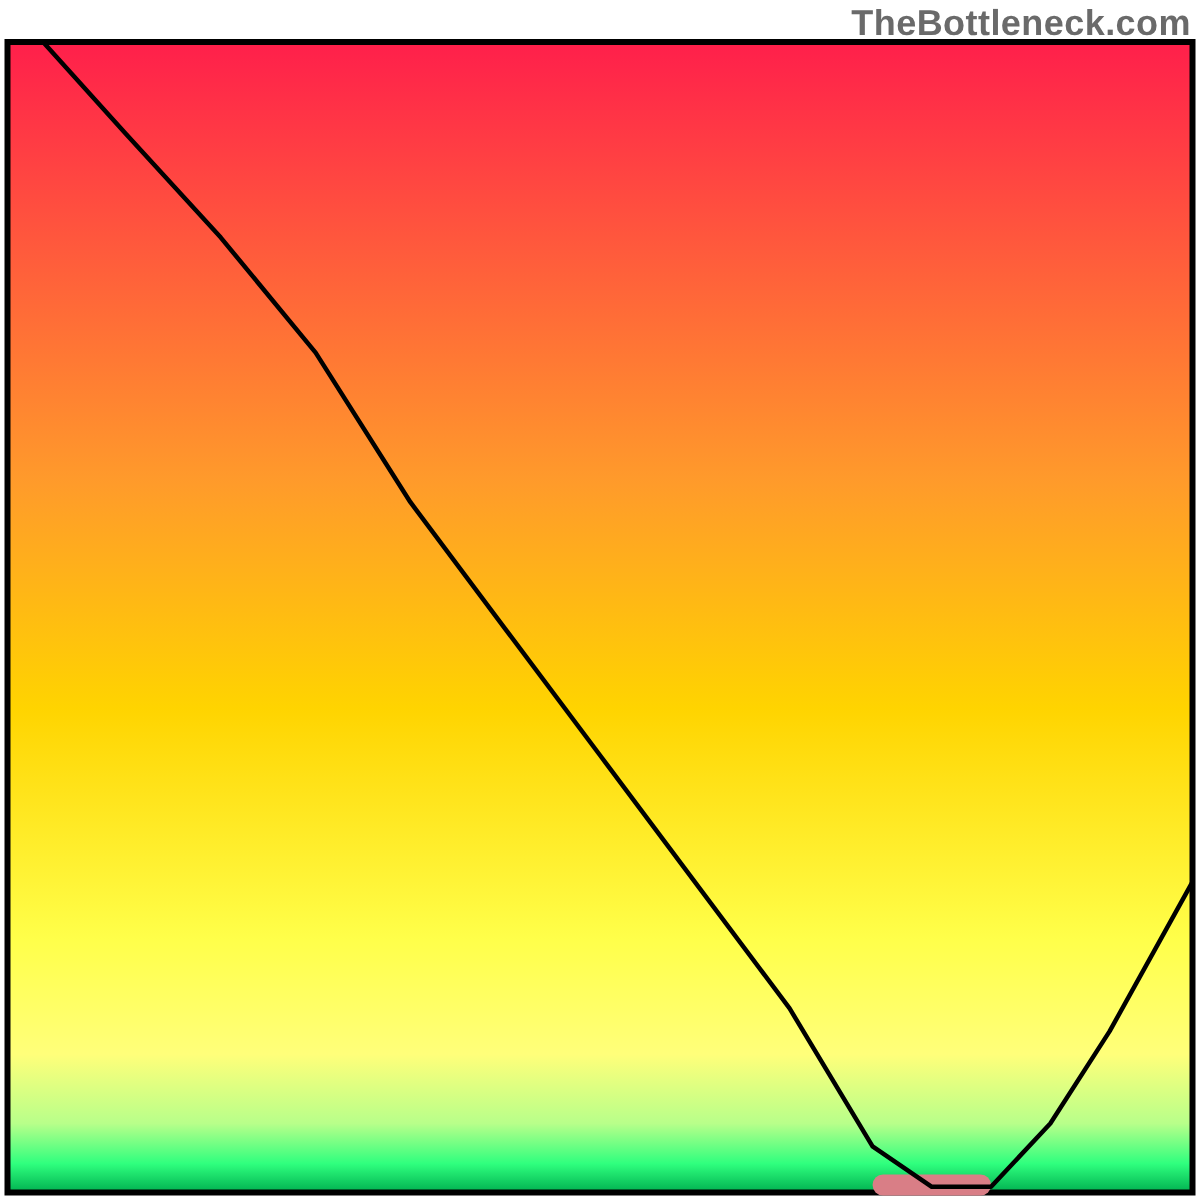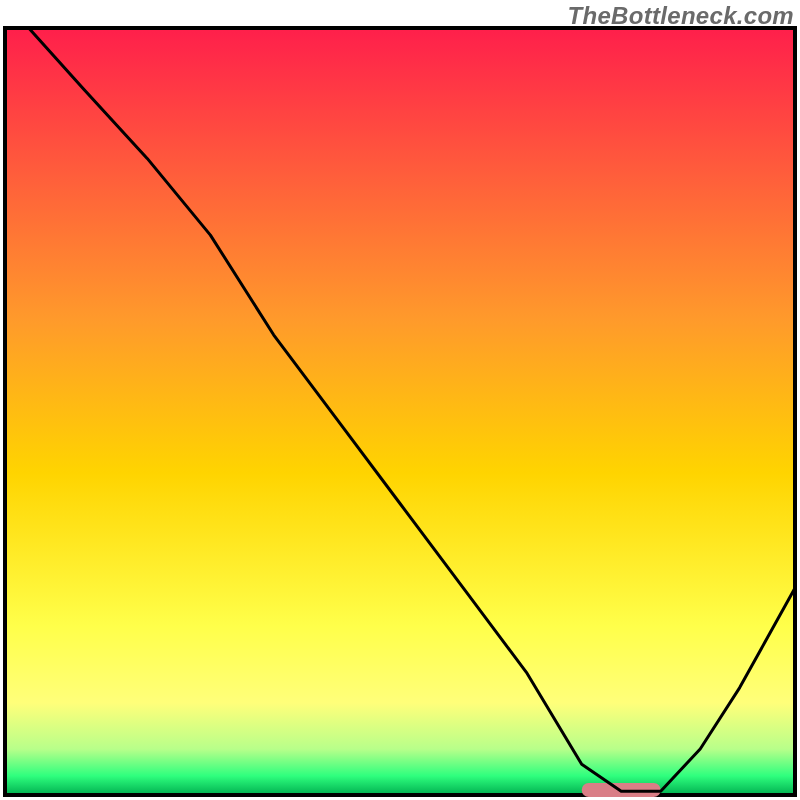--- a/index.html
+++ b/index.html
@@ -19,21 +19,20 @@
   .watermark {
     position: absolute;
     top: 2px;
     right: 6px;
     font-size: 24px;
     font-weight: bold;
     color: #6a6a6a;
     letter-spacing: 0.3px;
     z-index: 10;
     user-select: none;
-    font-style: italic;
   }
   svg {
     display: block;
   }
 </style>
 </head>
 <body>
 
 <div class="stage">
   <div class="watermark">TheBottleneck.com</div>

